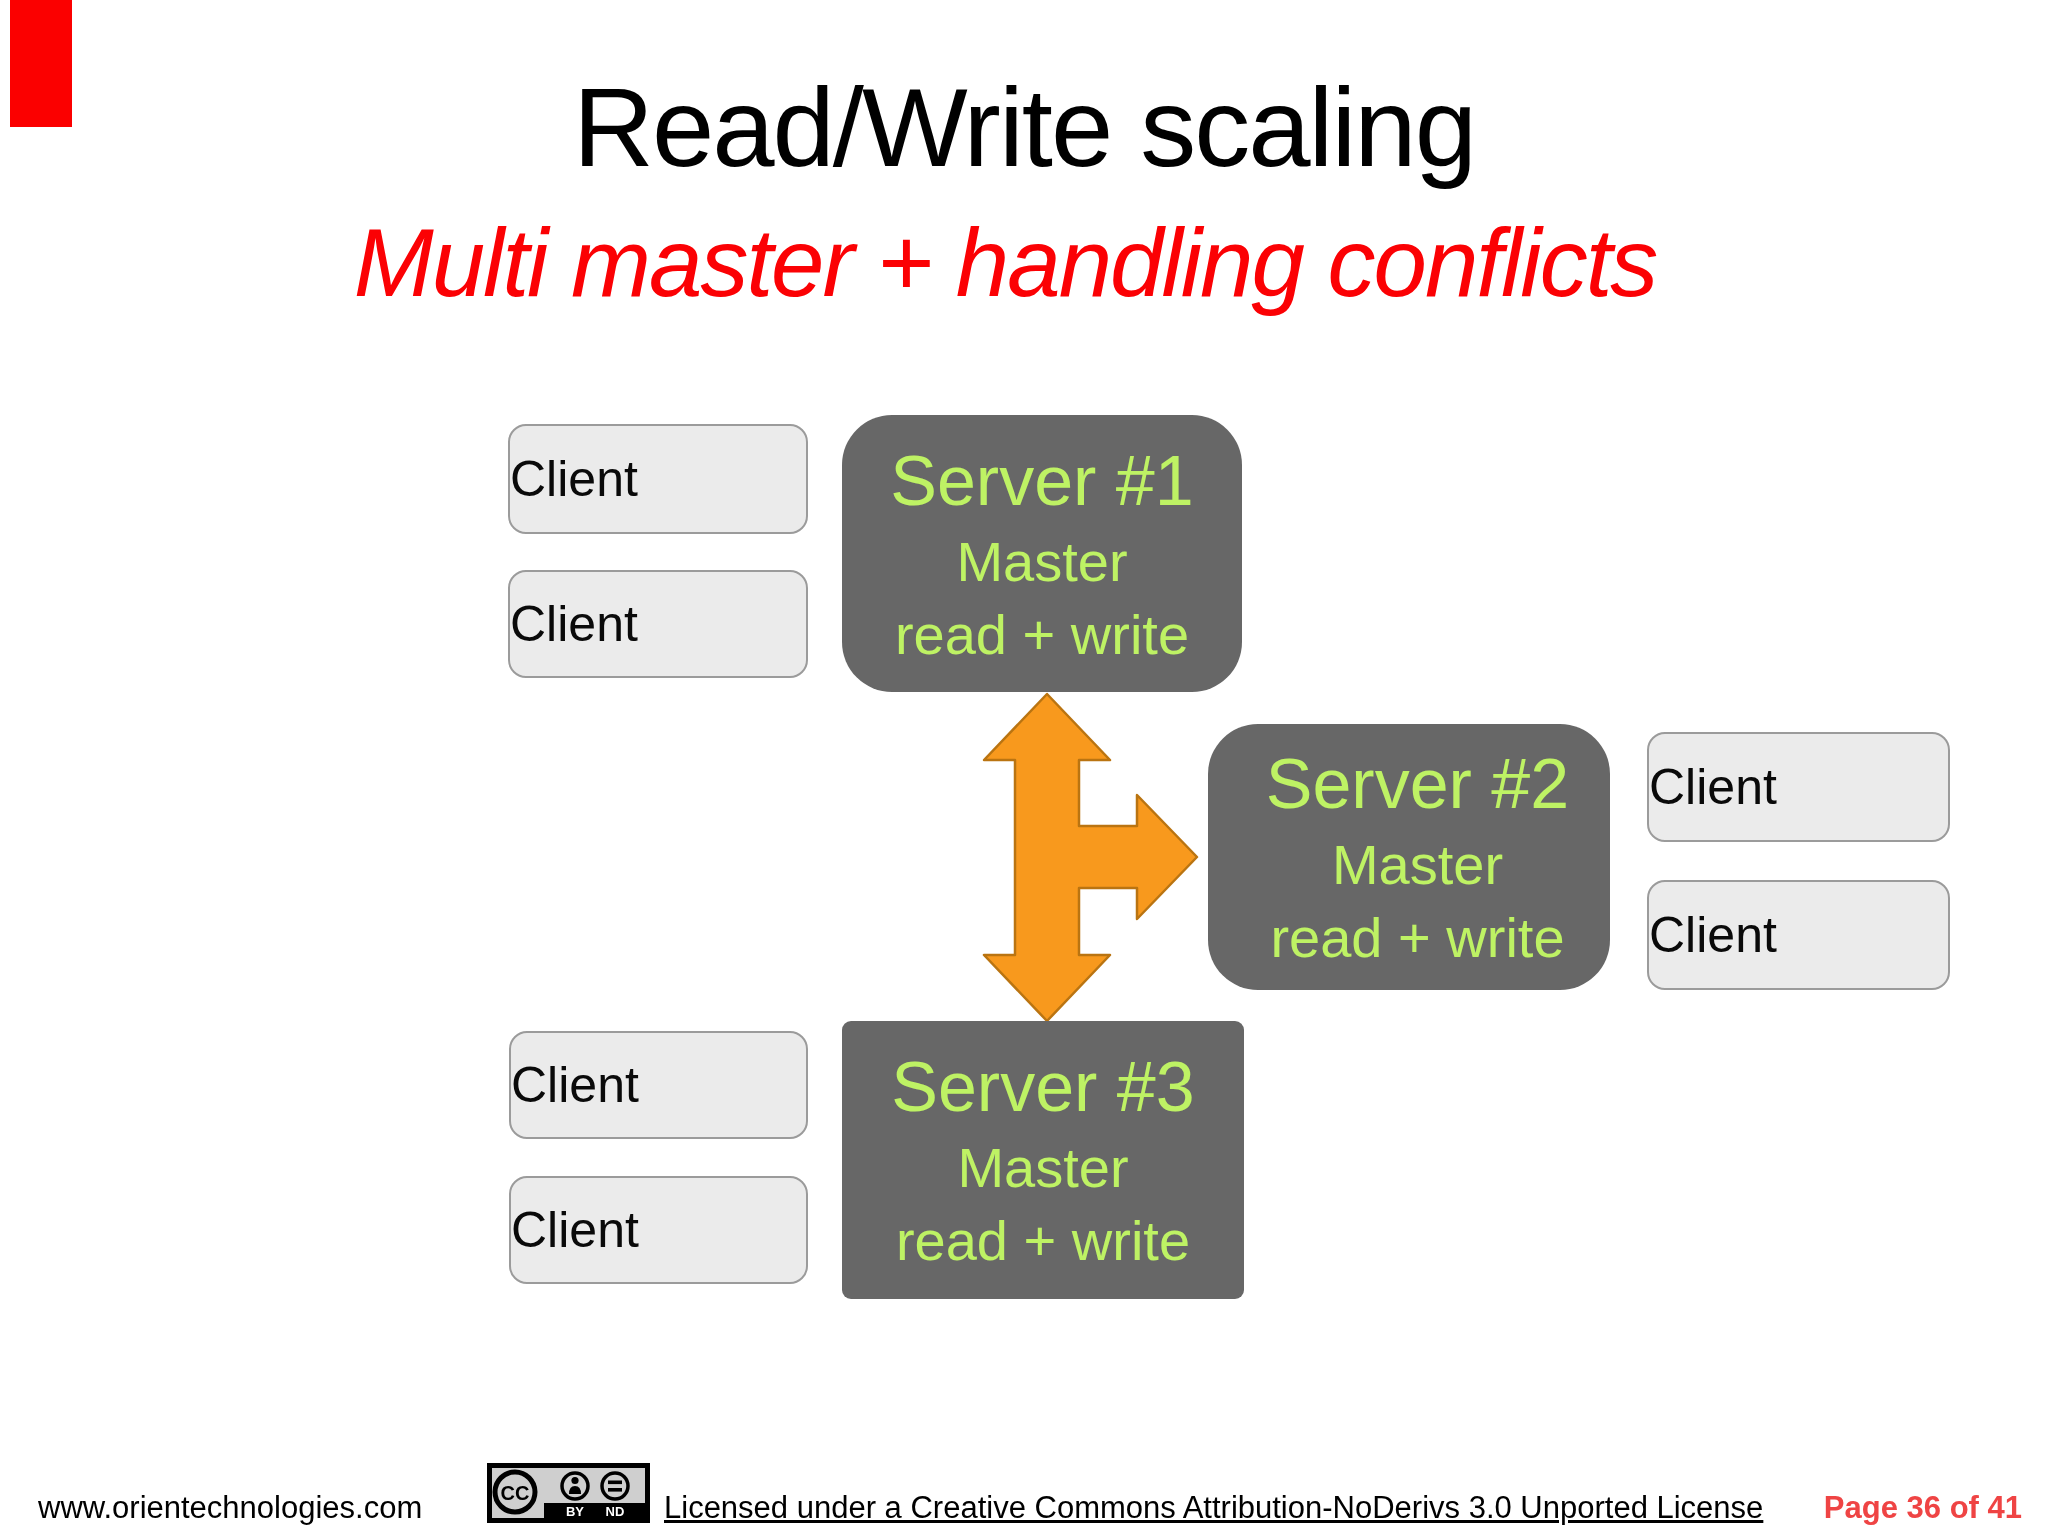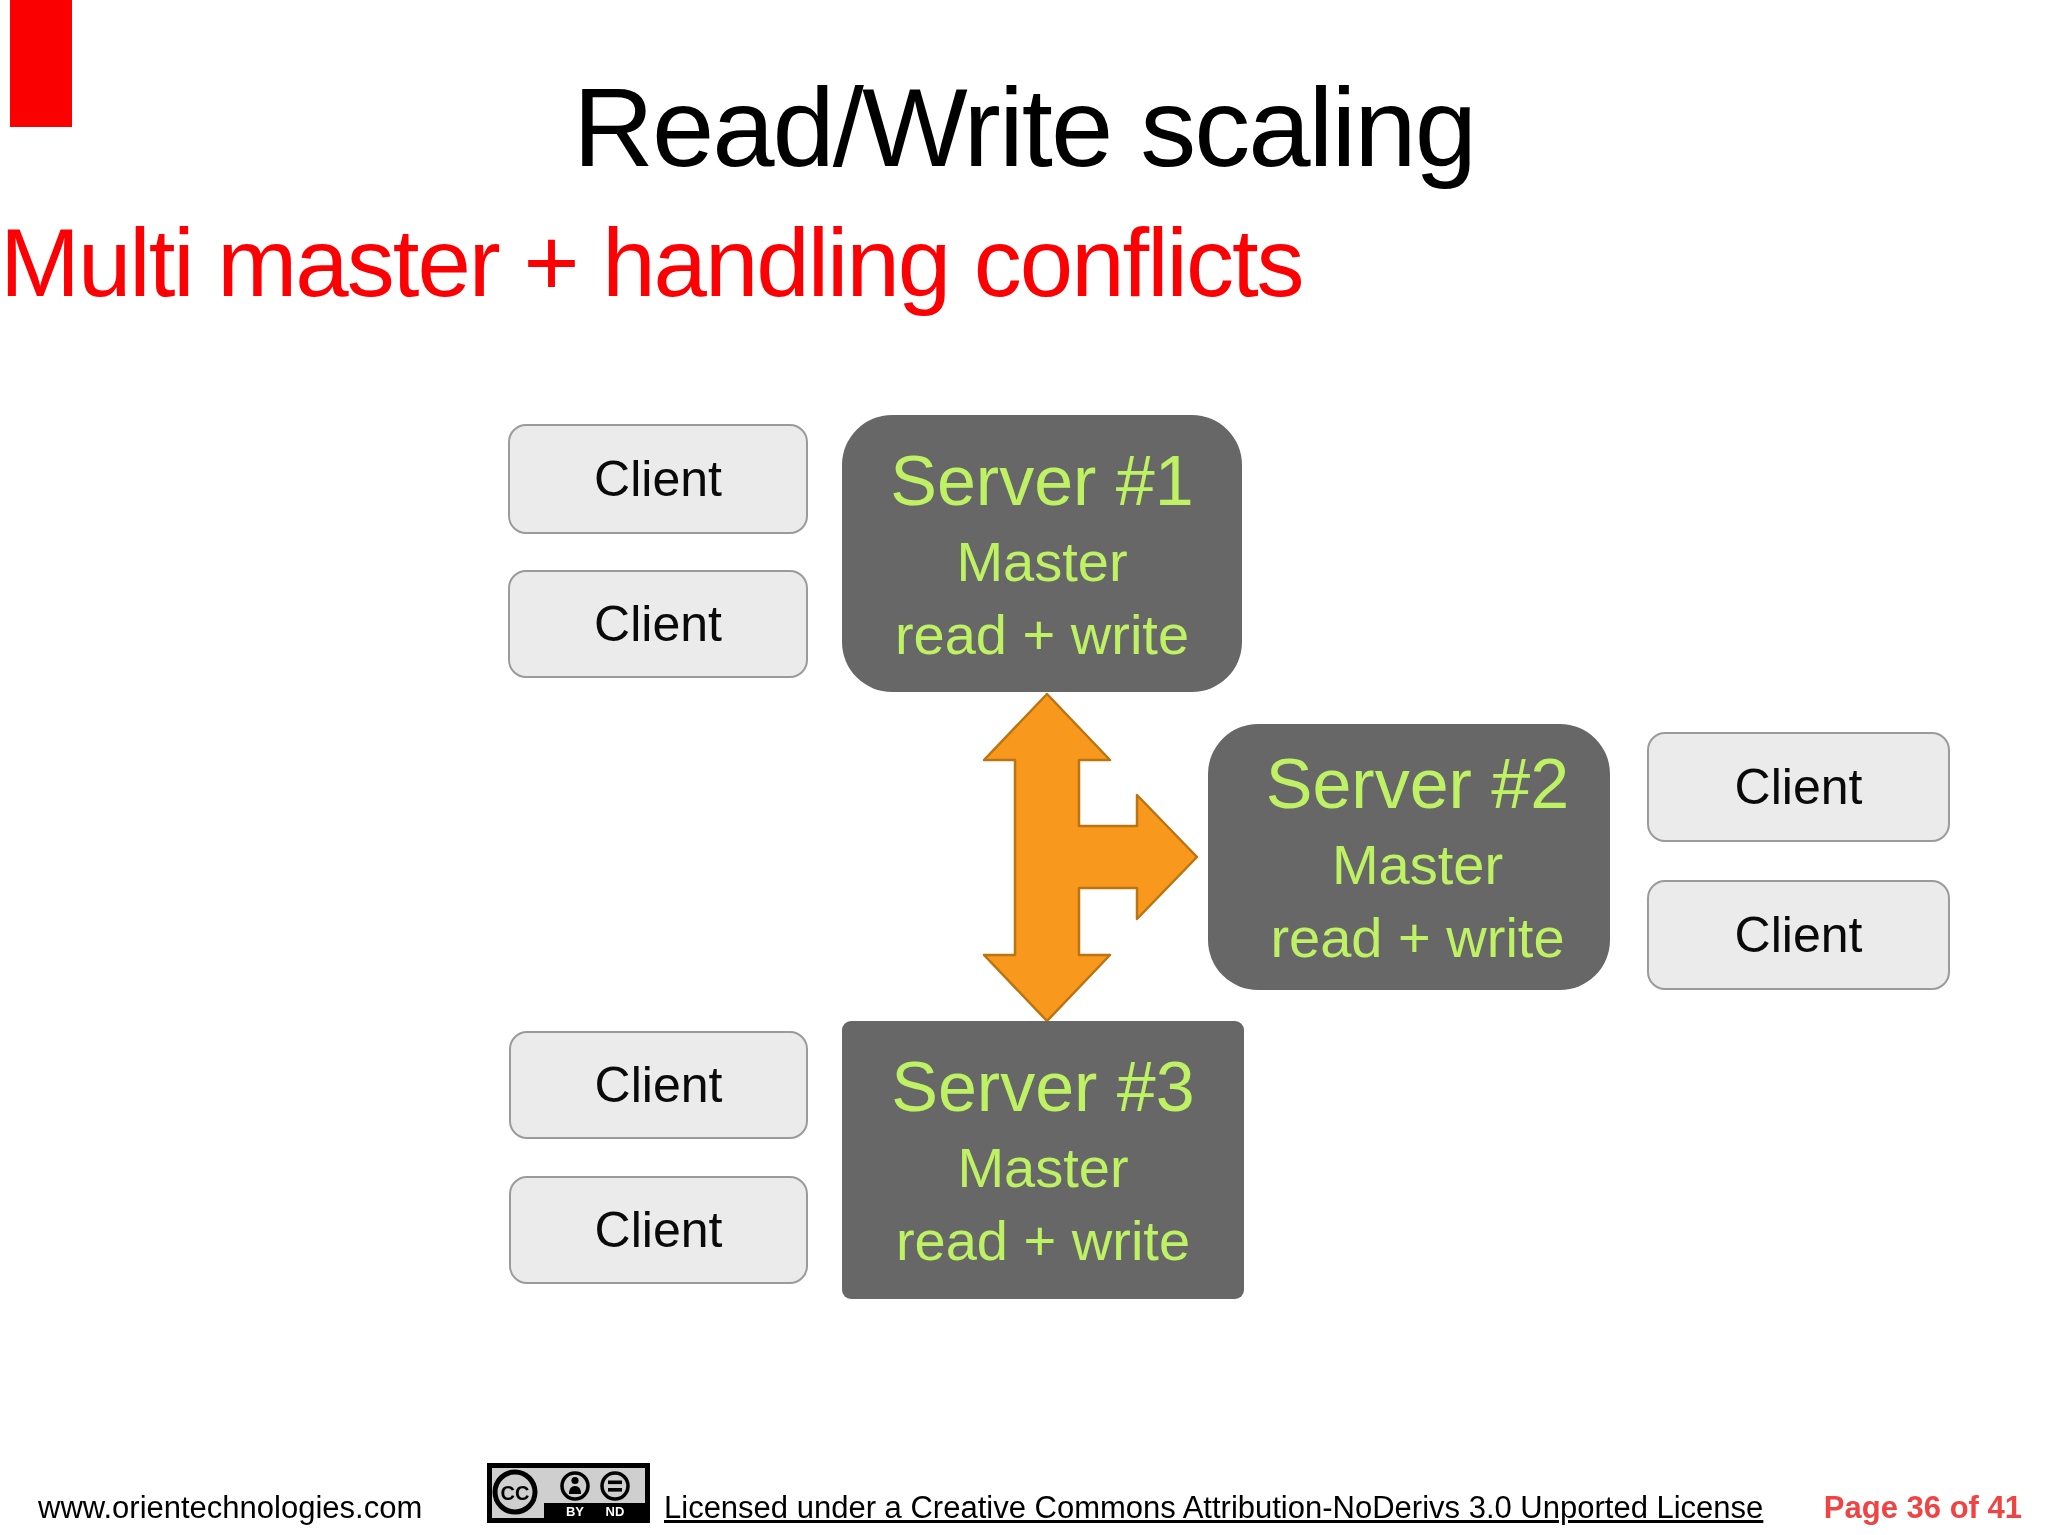--- a/index.html
+++ b/index.html
@@ -11,28 +11,28 @@
 
   
   .accent-bar{left:10px;top:0;width:62px;height:127px;background:#FB0000;}
 
   
   .title{
     left:0;top:60px;width:2048px;text-align:center;
     font-size:112px;line-height:1.22;color:#000;letter-spacing:-2px;
   }
   .subtitle{
-    left:0;top:203px;width:2010px;
-    font-size:96px;line-height:1.25;color:#FB0104;letter-spacing:-2px;
+    left:0;top:203px;width:2010px;text-align:center;
+    font-size:96px;line-height:1.25;color:#FB0104;letter-spacing:-2px;font-style:italic;
   }
 
   
   .client{
     background:#EBEBEB;border:2px solid #9B9B9B;border-radius:18px;
-    display:flex;align-items:center;justify-content:center;
+    display:flex;align-items:center;justify-content:flex-start;
     font-size:50px;color:#0a0a0a;box-sizing:border-box;
   }
   .server{
     background:#676767;border-radius:50px;color:#bef264;
     display:flex;flex-direction:column;align-items:center;justify-content:center;
     text-align:center;box-sizing:border-box;
   }
   .server .srv-name{font-size:70px;line-height:88px;}
   .server .srv-sub{font-size:56px;line-height:73px;}
 

